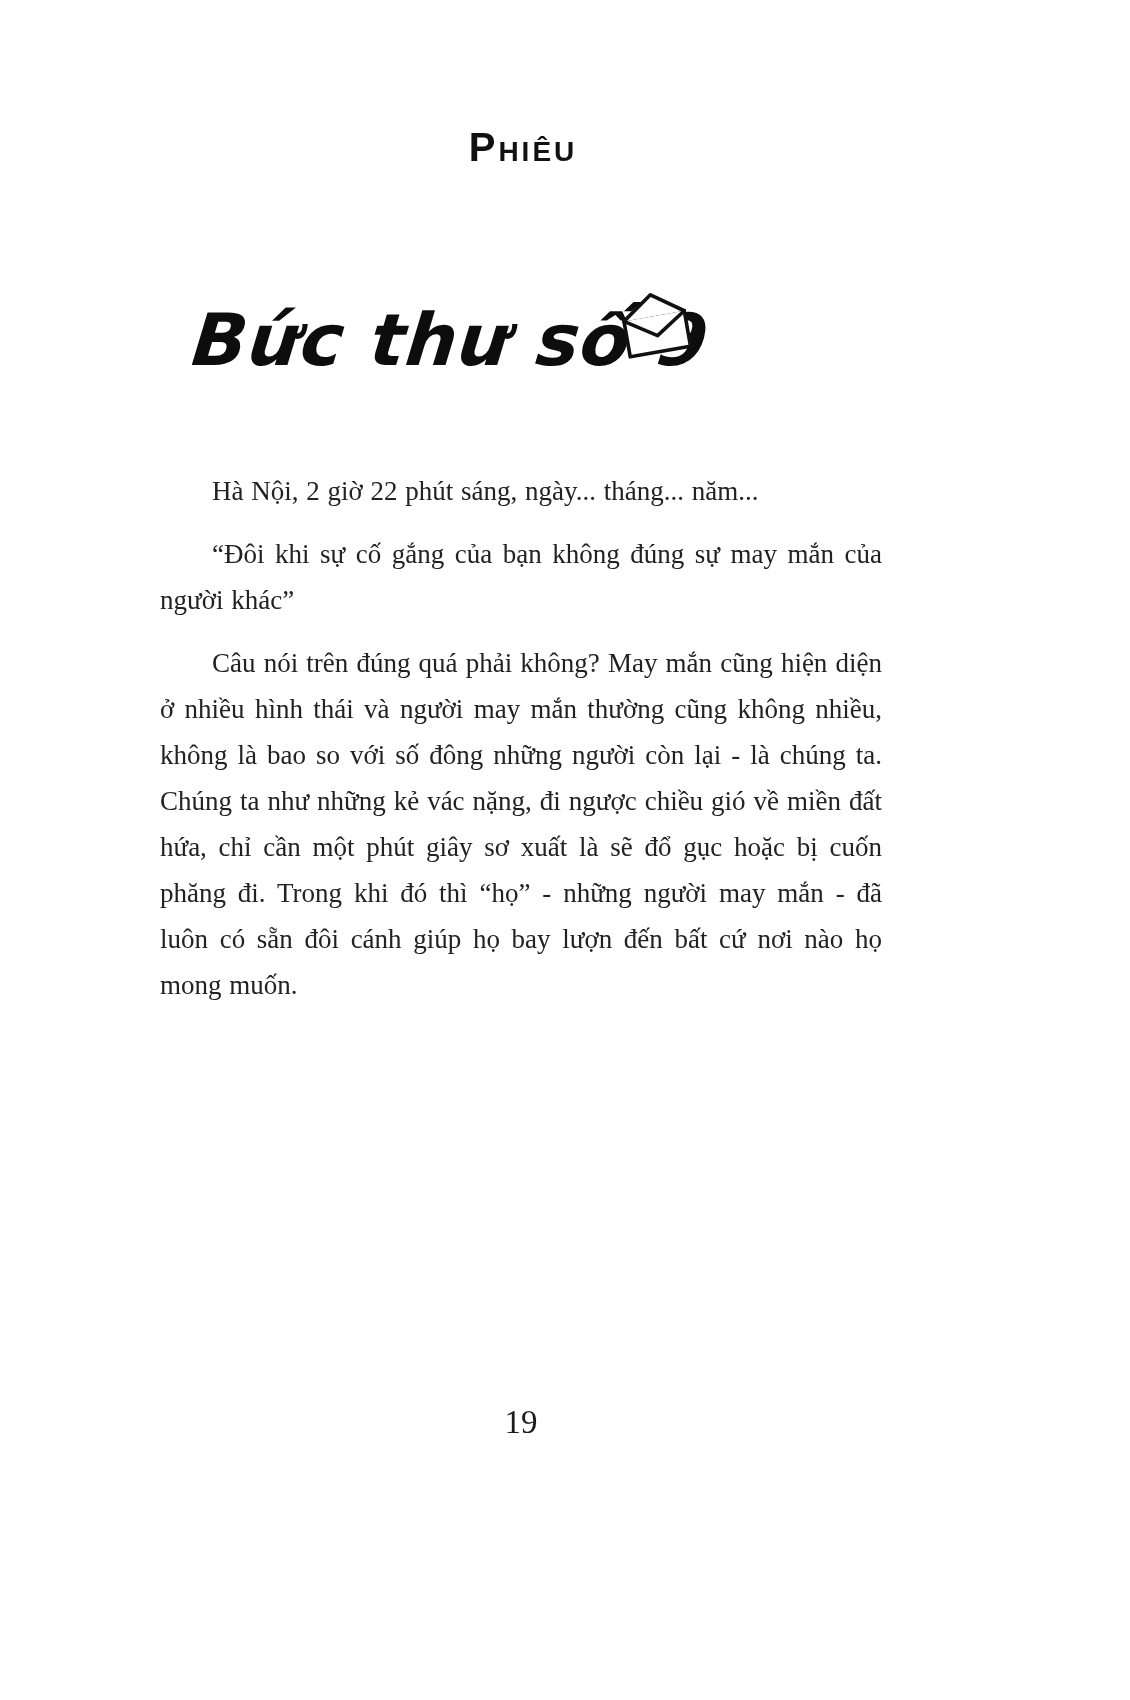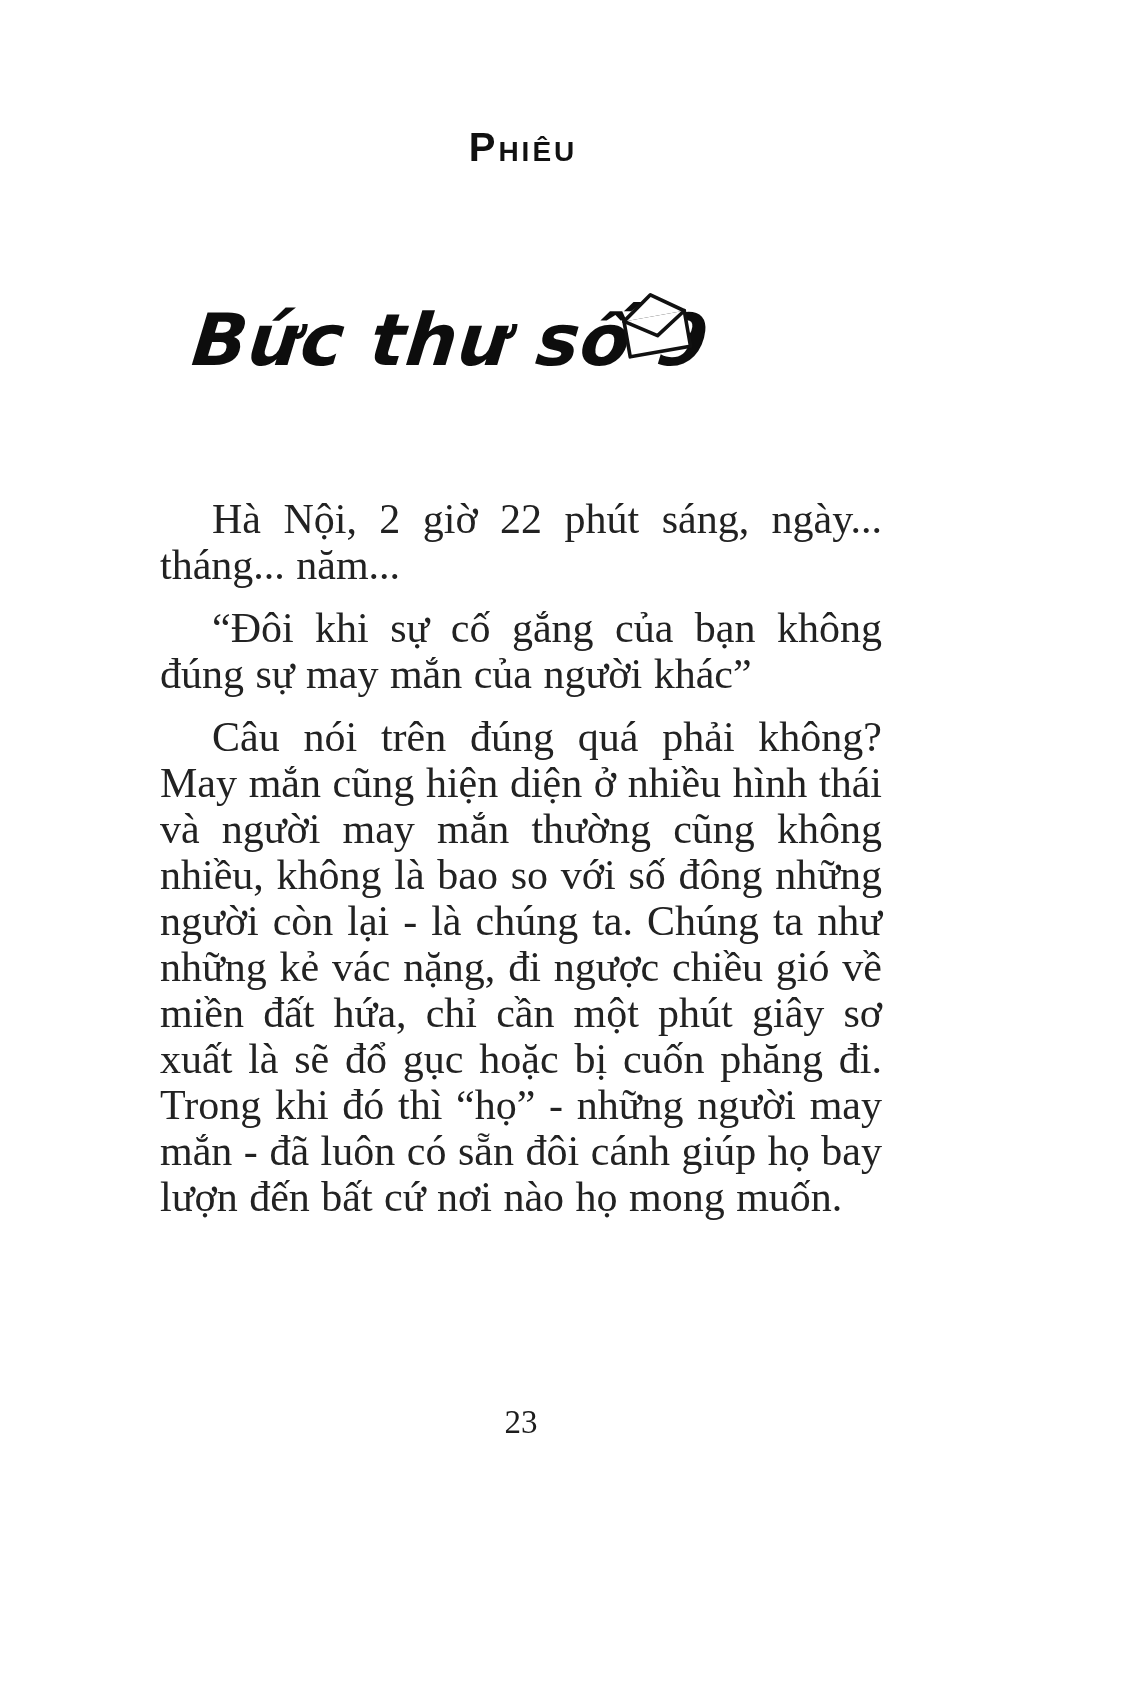--- a/index.html
+++ b/index.html
@@ -52,24 +52,24 @@
   .envelope-wrap {
     position: absolute;
     top: -16px;
     left: 418px;
     width: 90px;
     height: 84px;
   }
   .envelope-wrap svg { width: 100%; height: 100%; }
   .body-text {
     position: absolute;
-    top: 496px;
+    top: 468px;
     left: 160px;
     width: 722px;
-    font-size: 42px;
+    font-size: 27px;
     line-height: 46px;
     text-align: justify;
     color: #222222;
     word-spacing: 1px;
   }
   .body-text p {
     text-indent: 52px;
     margin-bottom: 17px;
   }
   .page-number {
@@ -101,15 +101,15 @@
       </svg>
     </span>
   </div>
 
   <div class="body-text">
     <p>Hà Nội, 2 giờ 22 phút sáng, ngày... tháng... năm...</p>
     <p>“Đôi khi sự cố gắng của bạn không đúng sự may mắn của người khác”</p>
     <p>Câu nói trên đúng quá phải không? May mắn cũng hiện diện ở nhiều hình thái và người may mắn thường cũng không nhiều, không là bao so với số đông những người còn lại - là chúng ta. Chúng ta như những kẻ vác nặng, đi ngược chiều gió về miền đất hứa, chỉ cần một phút giây sơ xuất là sẽ đổ gục hoặc bị cuốn phăng đi. Trong khi đó thì “họ” - những người may mắn - đã luôn có sẵn đôi cánh giúp họ bay lượn đến bất cứ nơi nào họ mong muốn.</p>
   </div>
 
-  <div class="page-number">23</div>
+  <div class="page-number">19</div>
 
 </div>
 
 </body></html>

